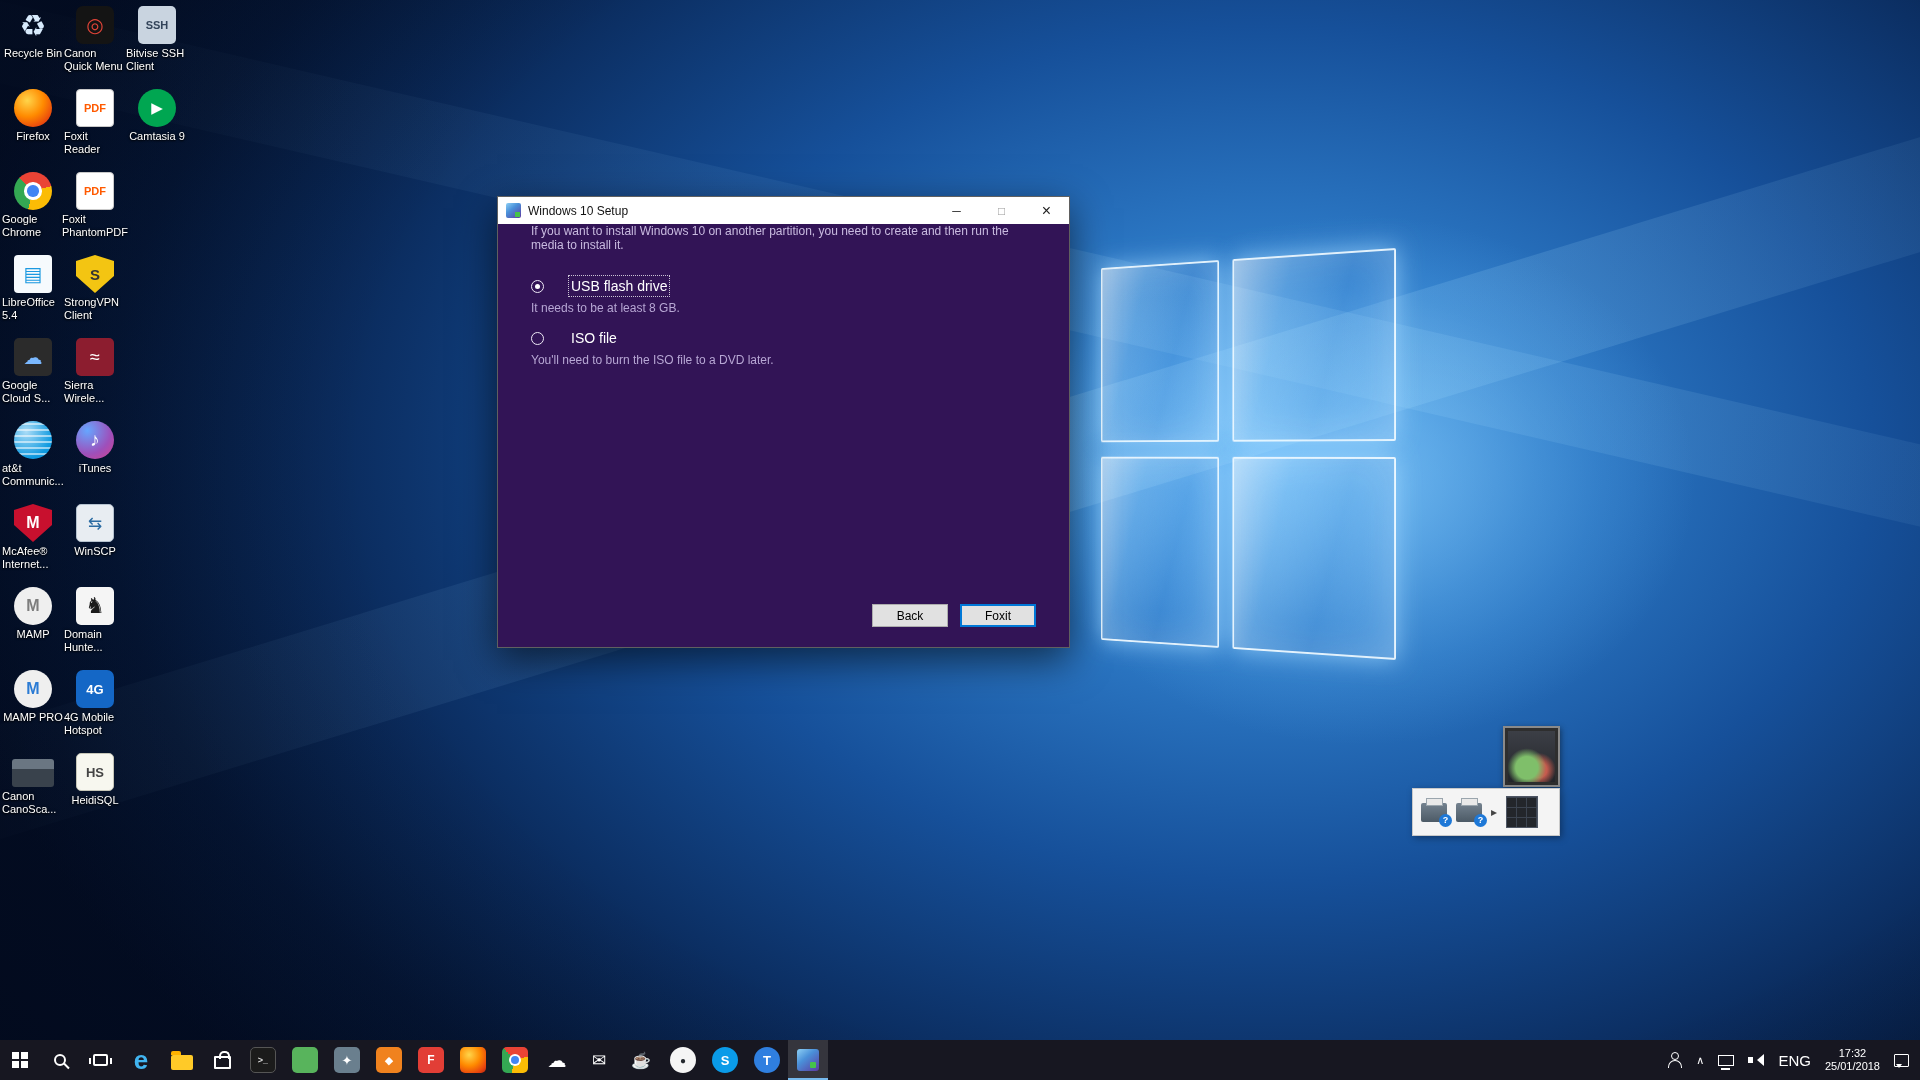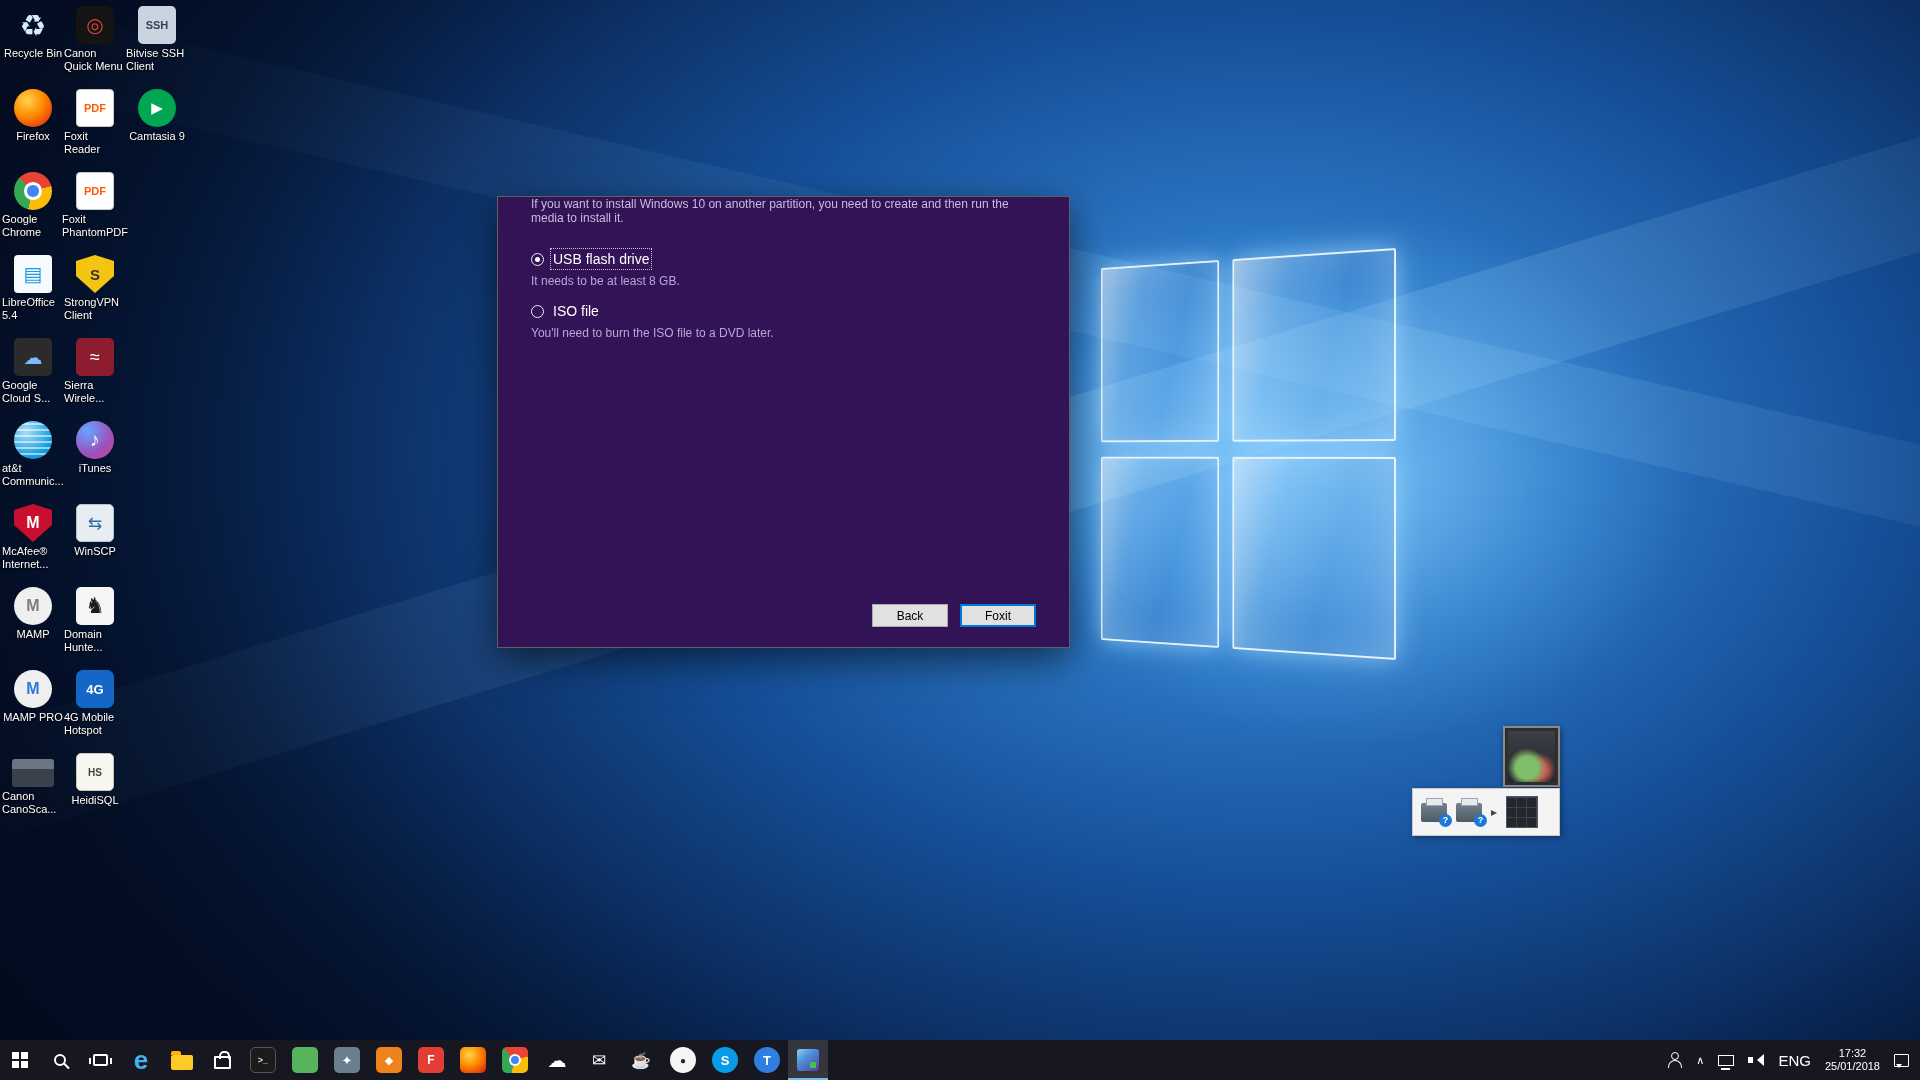--- a/index.html
+++ b/index.html
@@ -55,40 +55,40 @@
   .ic-itunes { border-radius:50%; color:#fff; font-size:19px;
     background:radial-gradient(circle at 30% 25%, #66a6ff, #9d50bb 60%, #d4418e 100%); }
   .ic-mcafee { background:#c8102e; color:#fff; font-weight:bold; font-size:16px; }
   .ic-winscp { background:#e8edf2; border:1px solid #b5c2cf; border-radius:5px; color:#2b6ca3; font-size:17px; }
   .ic-mamp { background:#efefef; border-radius:50%; color:#7d7d7d; font-weight:bold; font-size:16px; }
   .ic-domainh { background:#f5f5f5; border-radius:5px; color:#1b1b1b; font-size:22px; }
   .ic-mamppro { background:#efefef; border-radius:50%; color:#2b7bd4; font-weight:bold; font-size:16px; }
   .ic-4g { background:#1467c6; border-radius:7px; color:#fff; font-weight:bold; font-size:13px; }
   .ic-canonscan { width:42px; height:28px; margin-top:6px; border-radius:3px;
     background:linear-gradient(#6a7682 0 35%, #39424c 35% 100%); }
-  .ic-heidi { background:#f7f7ef; border:1px solid #c6c6b8; border-radius:5px; color:#444; font-weight:bold; font-size:10px;text-align:center; }
+  .ic-heidi { background:#f7f7ef; border:1px solid #c6c6b8; border-radius:5px; color:#444; font-weight:bold; font-size:13px;text-align:center; }
 
   
   .dialog { position:absolute; left:497px; top:196px; width:573px; height:452px;
     background:#321456; border:1px solid #606060; box-shadow:0 12px 36px rgba(0,0,0,.58);
     display:flex; flex-direction:column; z-index:5; }
   .titlebar { height:27px; background:#fff; display:flex; align-items:center; padding-left:8px; gap:7px; flex:none; }
   .mct-icon { width:15px; height:15px; border-radius:2px; position:relative; flex:none;
     background:linear-gradient(140deg, #8ed0f5 0%, #4a90d9 40%, #5b3aa0 100%); }
   .mct-icon::after { content:""; position:absolute; right:1px; bottom:1px; width:5px; height:5px; background:#45c24a; }
   .title { font-size:12px; color:#111; }
   .controls { margin-left:auto; display:flex; height:100%; }
   .ctrl { width:45px; height:100%; border:none; background:transparent; color:#222; font-size:12px;
     display:flex; align-items:center; justify-content:center; font-family:inherit; cursor:default; }
   .ctrl.max { color:#9a9a9a; }
   .ctrl.close { font-size:16px; }
   .dbody { flex:1; position:relative; padding:0 33px; }
   .dbody h1 { font-size:27px; font-weight:300; color:#e3d7f3; margin:31px 0 10px; }
   .desc { font-size:12px; color:#c8badf; margin:0 0 26px; }
-  .option { display:flex; align-items:center; gap:9px; margin-top:15px; }
+  .option { display:flex; align-items:center; gap:27px; margin-top:15px; }
   .radio { width:13px; height:13px; border:1px solid #efeaf7; border-radius:50%; position:relative; flex:none; }
   .radio.sel::after { content:""; position:absolute; inset:3px; background:#fff; border-radius:50%; }
   .optlabel { font-size:14px; color:#fff; }
   .optlabel.focus { outline:1px dotted rgba(255,255,255,.75); outline-offset:2px; }
   .note { font-size:12px; color:#b7a7d4; margin:7px 0 10px; }
   .dfooter { position:absolute; right:33px; bottom:20px; display:flex; gap:12px; }
   .btn { width:76px; height:23px; background:#e1e1e1; border:1px solid #adadad; font-size:12px; color:#000;
     font-family:inherit; cursor:default; }
   .btn.focusblue { border:2px solid #0078d7; }
 
@@ -310,20 +310,29 @@
   </div>
   <div class="dicon" style="grid-column:2">
     <div class="ic ic-heidi">
         <span>HS</span>
       </div>
     <div class="dlabel">HeidiSQL</div>
   </div>
 </div>
 
 <div class="dialog">
+  <div class="titlebar">
+    <span class="mct-icon"></span>
+    <span class="title">Windows 10 Setup</span>
+    <div class="controls">
+      <button class="ctrl min">─</button>
+      <button class="ctrl max">□</button>
+      <button class="ctrl close">×</button>
+    </div>
+  </div>
   <div class="dbody">
     <p class="desc">If you want to install Windows 10 on another partition, you need to create and then run the media to install it.</p>
     <div class="option">
       <span class="radio sel"></span>
       <span class="optlabel focus">USB flash drive</span>
     </div>
     <div class="note">It needs to be at least 8 GB.</div>
     <div class="option">
       <span class="radio"></span>
       <span class="optlabel">ISO file</span>

